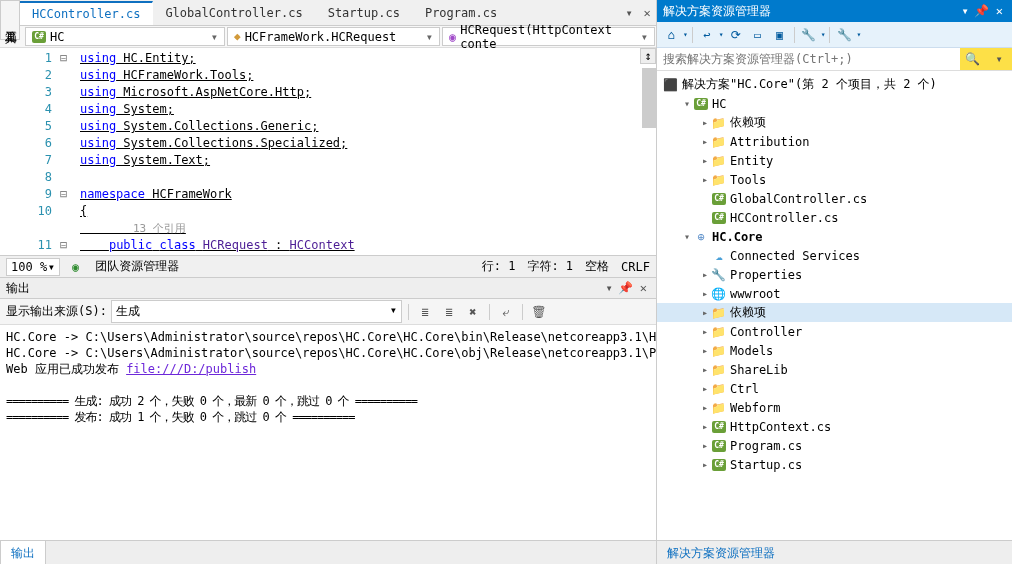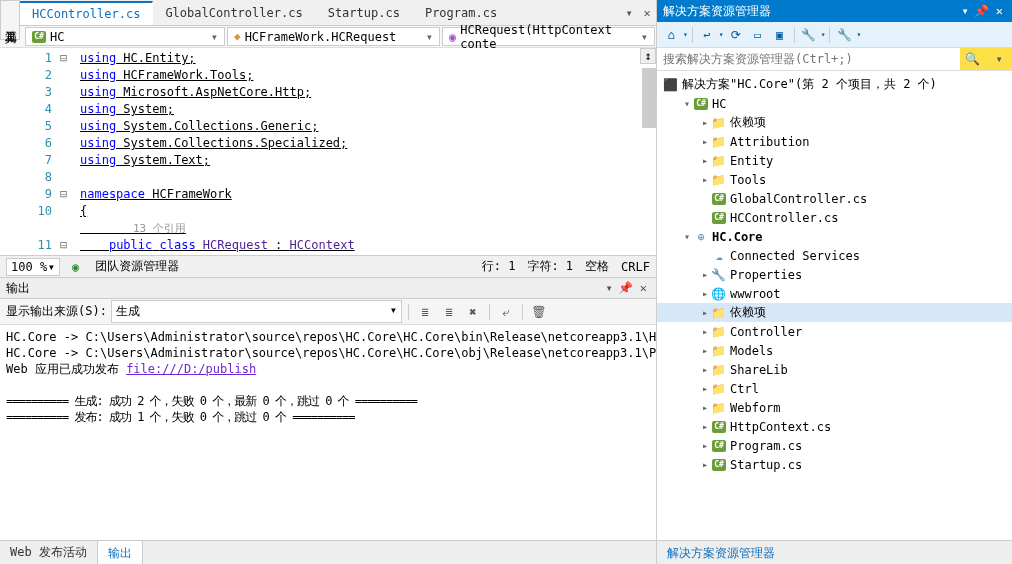--- a/index.html
+++ b/index.html
@@ -166,21 +166,20 @@
   </div>
   <div class="out-body" id="outbody">HC.Core -&gt; C:\Users\Administrator\source\repos\HC.Core\HC.Core\bin\Release\netcoreapp3.1\HC.Core.dll
 HC.Core -&gt; C:\Users\Administrator\source\repos\HC.Core\HC.Core\obj\Release\netcoreapp3.1\PubTmp\Out\
 Web 应用已成功发布 <a href="#">file:///D:/publish</a>
 
 <span class="hr">========== 生成: 成功 2 个，失败 0 个，最新 0 个，跳过 0 个 ==========</span>
 <span class="hr">========== 发布: 成功 1 个，失败 0 个，跳过 0 个 ==========</span>
 </div>
 
   <div class="btabs" id="btabs">
-      <div class="btab">Web 发布活动</div>
       <div class="btab active">输出</div>
     </div>
 </div>
 
 <div class="right">
   <div class="se-title">
     <span>解决方案资源管理器</span>
     <span class="sp"></span>
     <span class="ticon">▾</span>
     <span class="ticon">📌</span>

